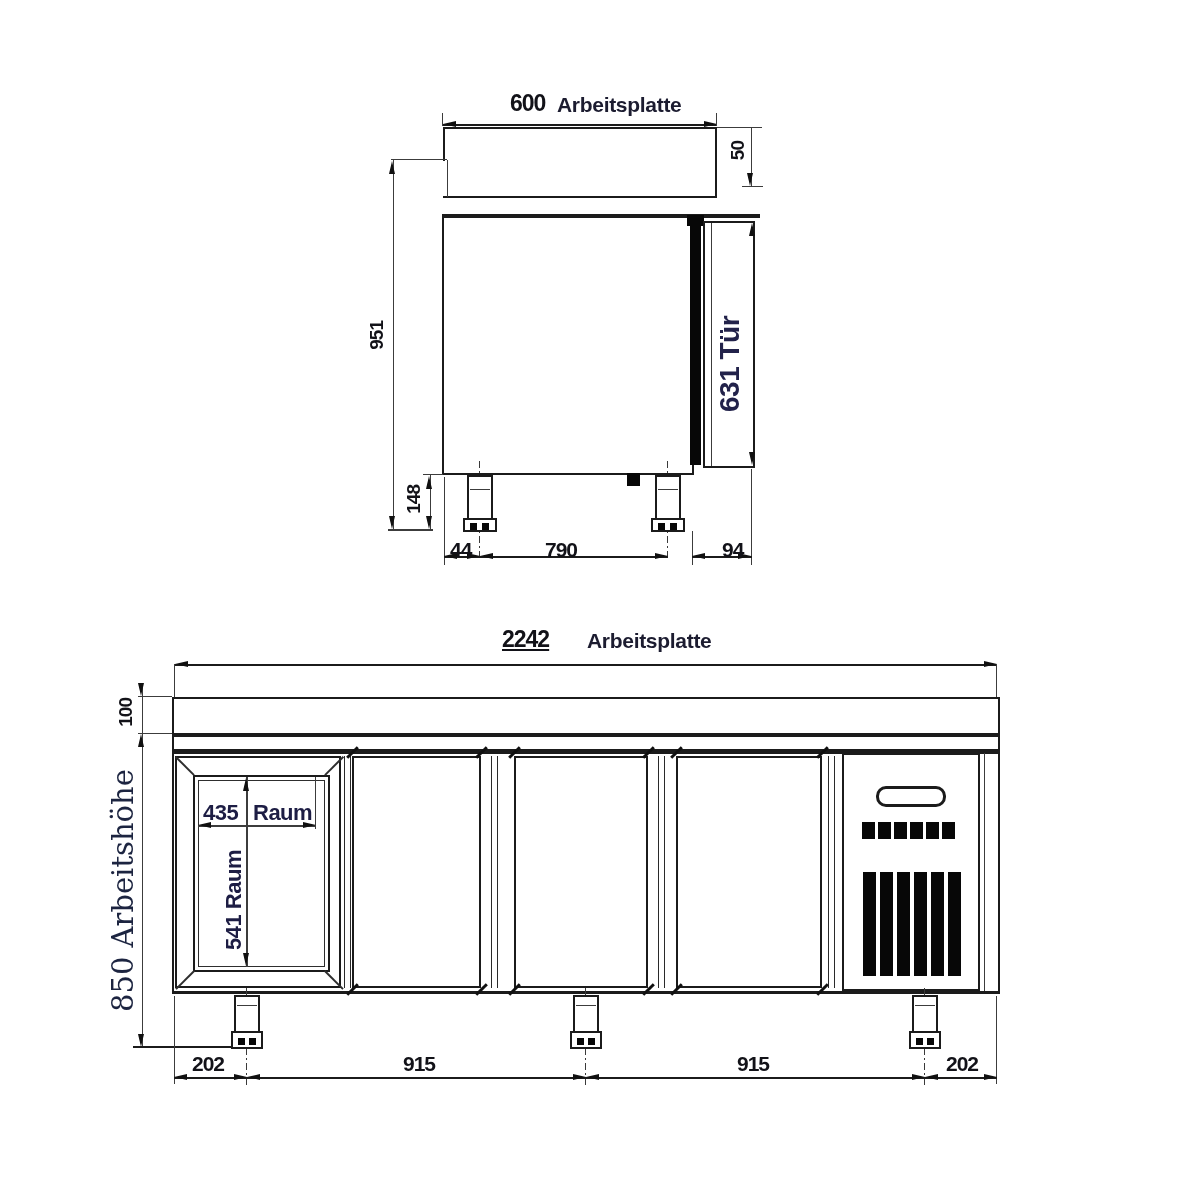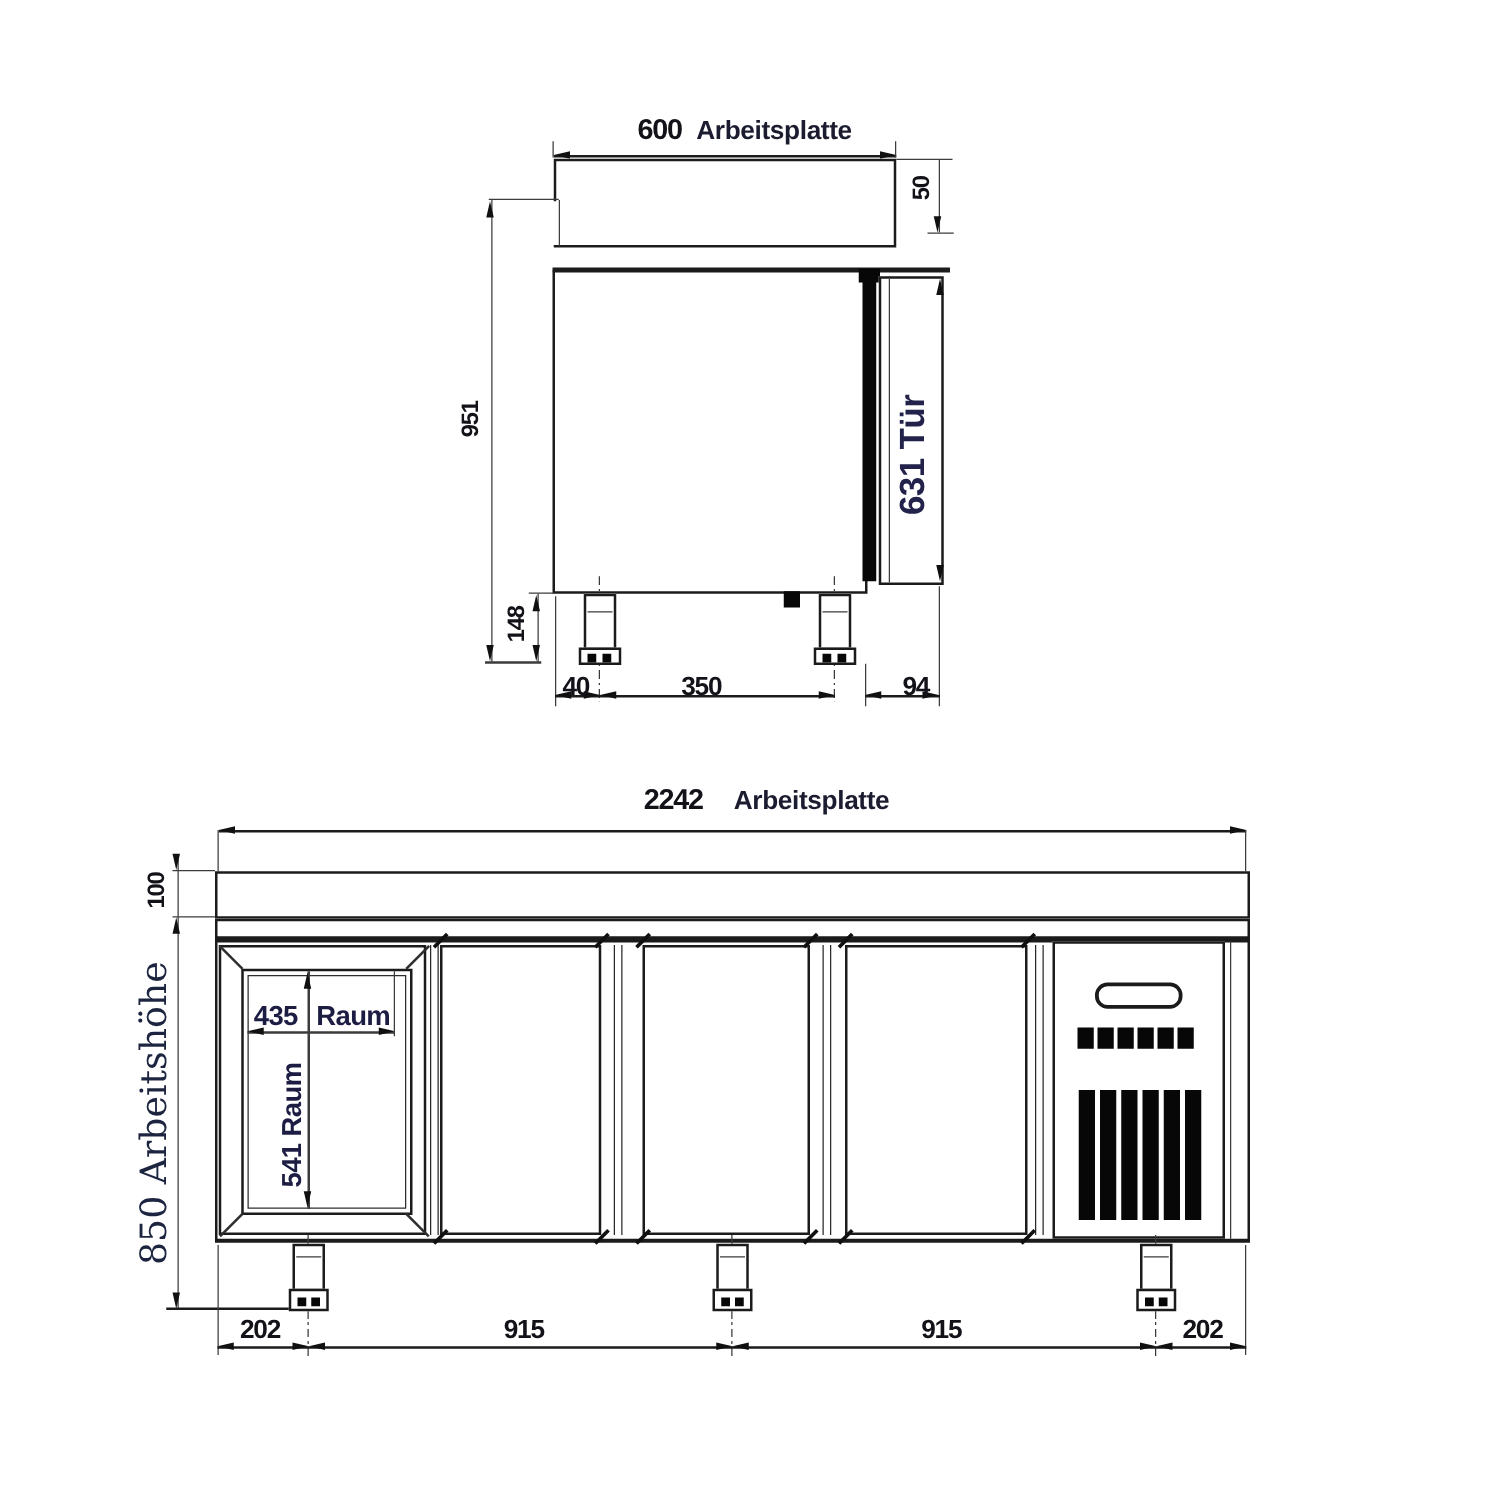--- a/index.html
+++ b/index.html
@@ -104,28 +104,28 @@
     <div class="xln" style="left:692px;top:531px;width:1px;height:34px;"></div>
     <div class="xln" style="left:751px;top:469px;width:1px;height:96px;"></div>
     <div class="ln" style="left:444px;top:556px;width:224px;height:2px;"></div>
     <div class="ln" style="left:692px;top:556px;width:60px;height:2px;"></div>
     <div class="ar ar-l" style="left:444px;top:553px;"></div>
     <div class="ar ar-r" style="left:467px;top:553px;"></div>
     <div class="ar ar-l" style="left:480px;top:553px;"></div>
     <div class="ar ar-r" style="left:655px;top:553px;"></div>
     <div class="ar ar-l" style="left:692px;top:553px;"></div>
     <div class="ar ar-r" style="left:738px;top:553px;"></div>
-    <span class="num" style="left:450px;top:538px;">40</span>
-    <span class="num" style="left:545px;top:538px;">350</span>
+    <span class="num" style="left:450px;top:538px;">44</span>
+    <span class="num" style="left:545px;top:538px;">790</span>
     <span class="num" style="left:722px;top:538px;">94</span>
   </div>
 
   <div class="g">
 
-    <span class="numbig" style="left:515px;top:626px;">2242</span>
+    <span class="numbig" style="left:502px;top:626px;text-decoration:underline;">2242</span>
     <span class="lbl" style="left:587px;top:629px;">Arbeitsplatte</span>
 
     <div class="ln" style="left:175px;top:664px;width:822px;height:2px;"></div>
     <div class="ar ar-l" style="left:175px;top:661px;"></div>
     <div class="ar ar-r" style="left:984px;top:661px;"></div>
     <div class="xln" style="left:174px;top:664px;width:1px;height:34px;"></div>
     <div class="xln" style="left:996px;top:664px;width:1px;height:34px;"></div>
 
     <div class="bx" style="left:172px;top:697px;width:828px;height:38px;"></div>
     <div class="bx" style="left:172px;top:735px;width:828px;height:259px;"></div>

